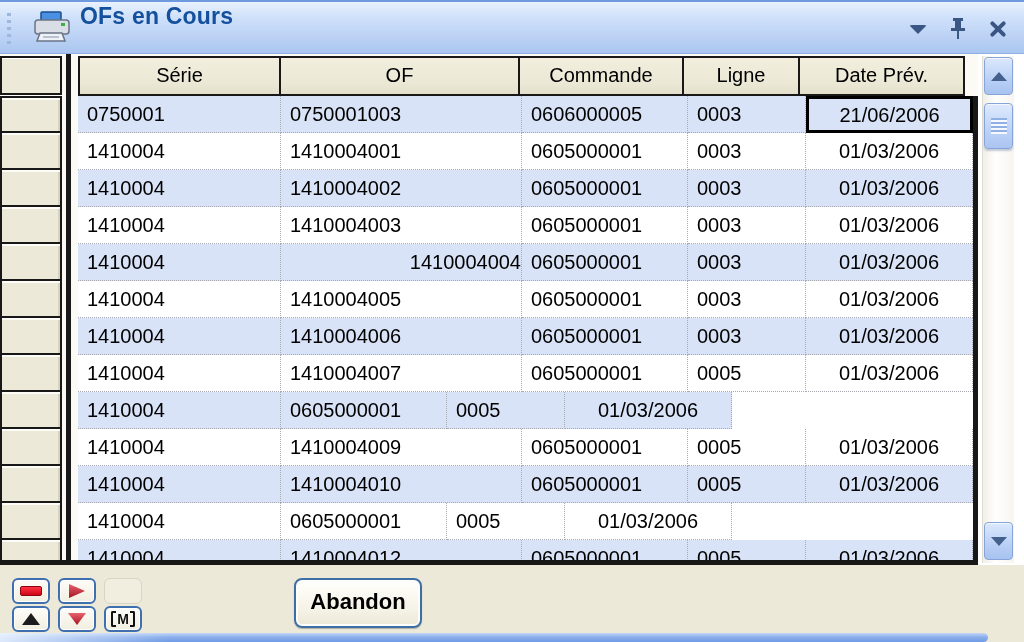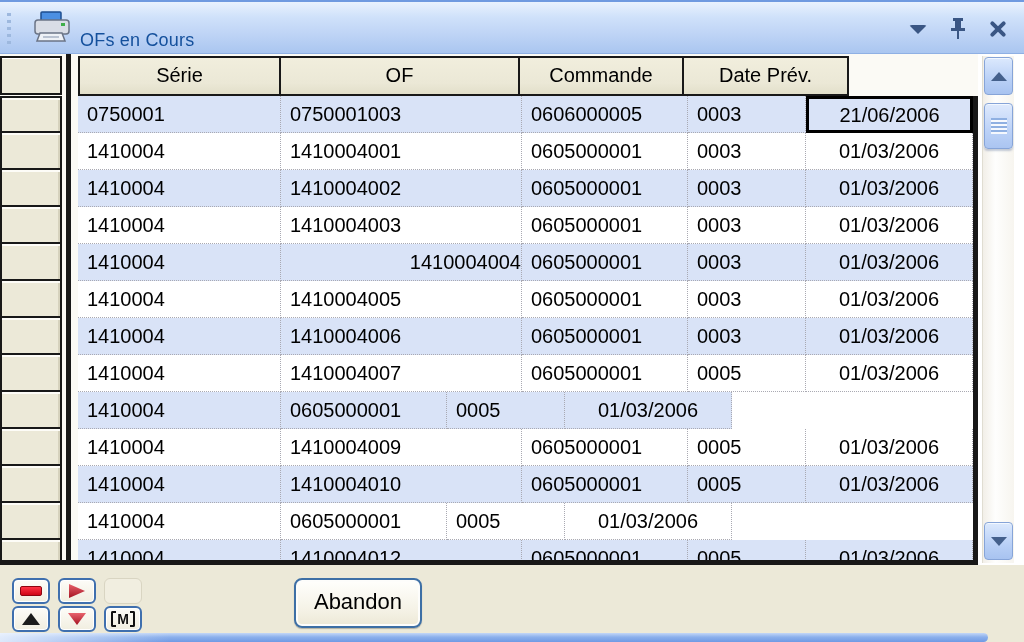--- a/index.html
+++ b/index.html
@@ -10,21 +10,21 @@
   
   .titlebar {
     position:absolute; top:0; left:0; width:1024px; height:54px;
     background:linear-gradient(to bottom,#e9f2fe 0%,#cfe1fa 30%,#c0d5f6 60%,#aac6f0 100%);
     border-top:2px solid #6f9ae0; border-bottom:1px solid #8fb0e4;
   }
   .grip { position:absolute; left:7px; top:11px; width:6px; height:32px;
     background:repeating-linear-gradient(to bottom,#9db8de 0 3px,transparent 3px 7px);
     width:4px; }
   .printer { position:absolute; left:32px; top:9px; width:40px; height:36px; }
-  .title-text { position:absolute; left:80px; top:28px; font-size:18px; font-weight:normal; color:#14509c; letter-spacing:0.2px; }
+  .title-text { position:absolute; left:80px; top:1px; font-size:23px; font-weight:bold; color:#14509c; letter-spacing:0.2px; }
   .tb-ctrl { position:absolute; top:14px; width:28px; height:26px; display:flex; align-items:center; justify-content:center; cursor:pointer; }
   .ctrl-chevron { right:92px; }
   .ctrl-pin { right:52px; }
   .ctrl-close { right:12px; }
   .chev { width:0; height:0; border-left:9px solid transparent; border-right:9px solid transparent; border-top:9px solid #3a5684; border-radius:3px; }
   .closeX { position:relative; width:20px; height:20px; }
   .closeX i { position:absolute; left:0; top:8px; width:20px; height:4px; background:#3a5684; border-radius:2px; }
   .closeX i:first-child { transform:rotate(45deg); }
   .closeX i:last-child  { transform:rotate(-45deg); }
 
@@ -94,21 +94,21 @@
   .bracket.l { border-right:none; border-radius:2px 0 0 2px; }
   .bracket.r { border-left:none; border-radius:0 2px 2px 0; }
   .m-label { font-size:14px; font-weight:bold; color:#111; line-height:16px; }
 
   .xp-btn { position:absolute; top:13px; height:50px; border:2px solid #3d6fa5; border-radius:8px;
     background:linear-gradient(to bottom,#fffffd,#f4f1e4 70%,#ece8d6);
     box-shadow:inset 0 0 0 2px #fdfdfb, 0 1px 1px rgba(0,0,0,.25);
     font-size:22px; color:#000; text-align:center; line-height:44px; cursor:pointer;
     font-family:"Liberation Sans","DejaVu Sans",sans-serif; }
   .btn-validation { left:153px; width:131px; }
-  .btn-abandon { left:294px; width:128px; }
+  .btn-abandon { left:294px; width:128px;font-weight:bold; }
 
   .blue-strip { position:absolute; top:633px; left:0; width:988px; height:9px;
     border-radius:0 7px 7px 0;
     background:linear-gradient(to bottom,#c3d7f7 0%,#8cb0ec 45%,#6f9ae4 100%); }
   .blue-strip::before { content:""; position:absolute; left:0; top:0; width:170px; height:100%;
     background:linear-gradient(to right,rgba(240,246,255,.85),rgba(240,246,255,0)); }
 </style>
 </head>
 <body>
 
@@ -142,20 +142,21 @@
         </div>
       </div>
   </div>
 
   <div class="grid-region">
     <div class="corner-cell"></div>
     <div class="col-headers">
         <div class="hcell" style="width: 203px;">Série</div>
         <div class="hcell" style="width: 241px;">OF</div>
         <div class="hcell" style="width: 166px;">Commande</div>
+        <div class="hcell" style="width: 118px;">Ligne</div>
         <div class="hcell" style="width: 167px;">Date Prév.</div>
       </div>
     <div class="row-headers">
         <div class="rowhdr"></div>
         <div class="rowhdr"></div>
         <div class="rowhdr"></div>
         <div class="rowhdr"></div>
         <div class="rowhdr"></div>
         <div class="rowhdr"></div>
         <div class="rowhdr"></div>

